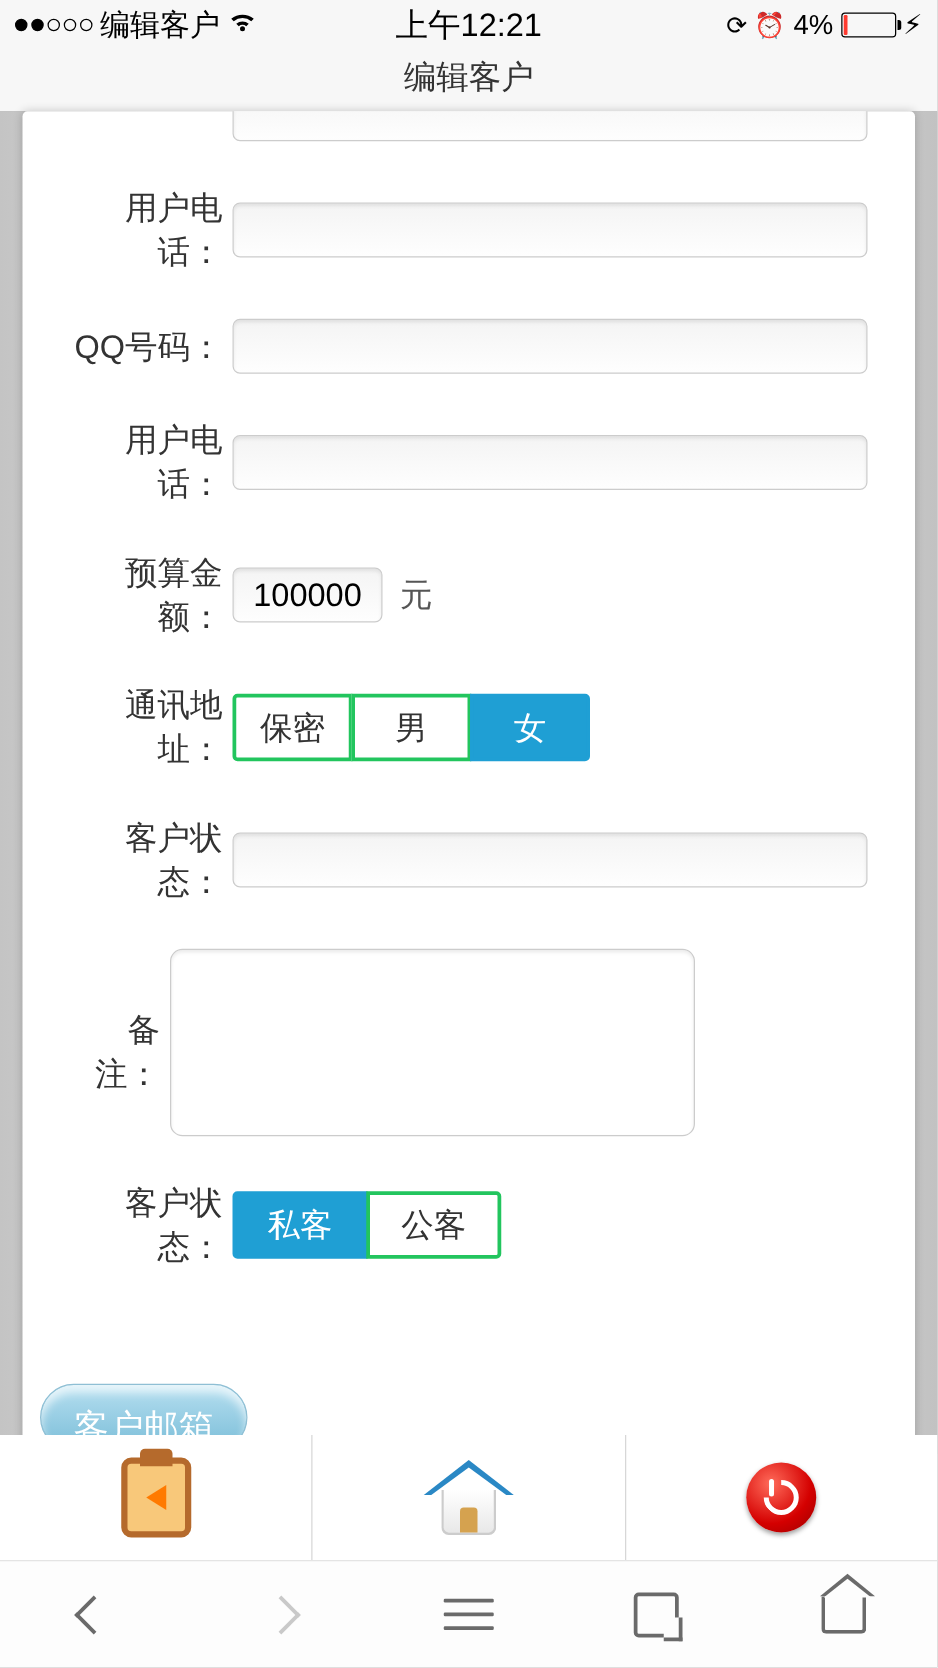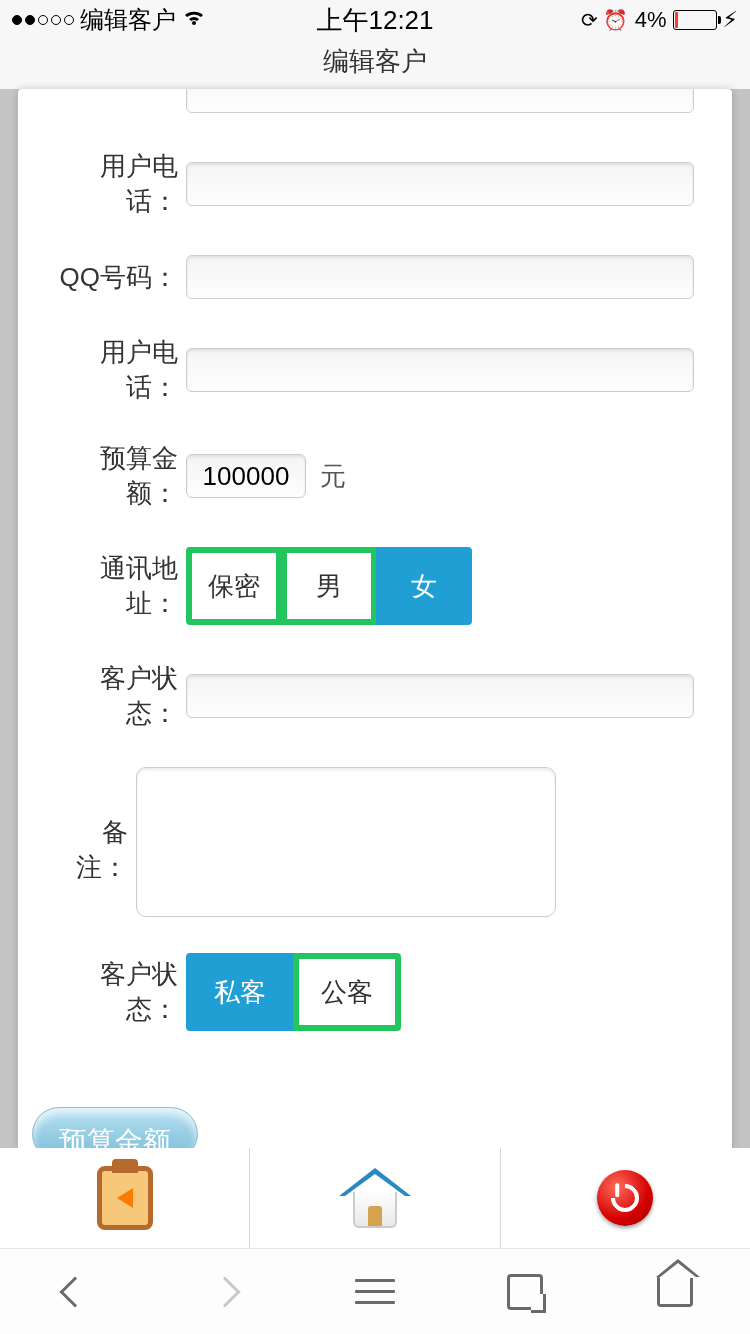--- a/index.html
+++ b/index.html
@@ -84,23 +84,23 @@
     font-size: 26px;
     padding: 0 12px;
     box-shadow: inset 0 2px 3px rgba(0,0,0,0.08);
   }
   .text-small { width: 120px; flex: none; text-align:center;}
   .unit { font-size: 26px; color: #555; margin-left: 14px; }
   .seg {
     display: flex;
   }
   .seg-btn {
-    height: 78px;
+    height: 54px;
     min-width: 96px;
-    border: 6px solid #22c55e;
+    border: 3px solid #22c55e;
     background: #fff;
     font-size: 26px;
     color: #333;
     display:flex; align-items:center; justify-content:center;
     margin-left: -1px;
     cursor: pointer;
   }
   .seg-btn:first-child { margin-left: 0; border-radius: 4px 0 0 4px;}
   .seg-btn:last-child { border-radius: 0 4px 4px 0;}
   .seg-btn.active {
@@ -282,21 +282,21 @@
 
     <div class="form-row">
       <div class="form-label">客户状态：</div>
       <div class="seg">
         <div class="seg-btn wide active">私客</div>
         <div class="seg-btn wide">公客</div>
       </div>
     </div>
 
     <div class="action-bar">
-      <button class="pill-btn pill-save">预算金额</button>
+      <button class="pill-btn pill-save">客户邮箱</button>
     </div>
 
   </div>
 </div>
 
 <div class="app-toolbar">
   <div class="app-tb-cell">
     <div class="clipboard-icon">
       <div class="clipboard-arrow"></div>
     </div>

